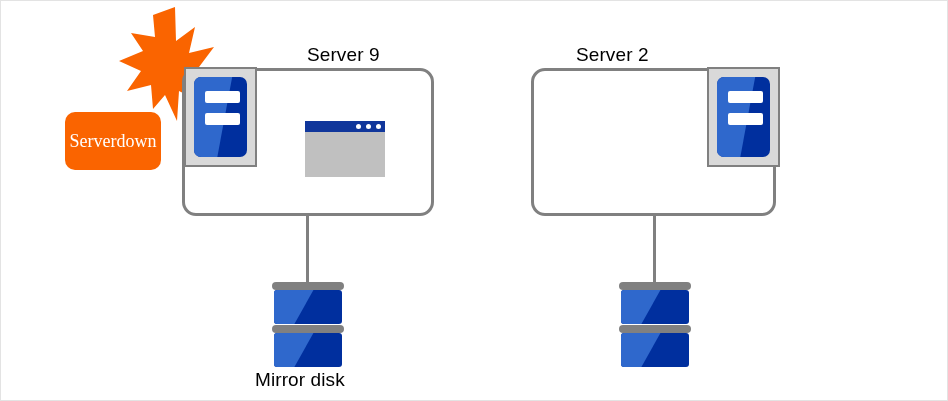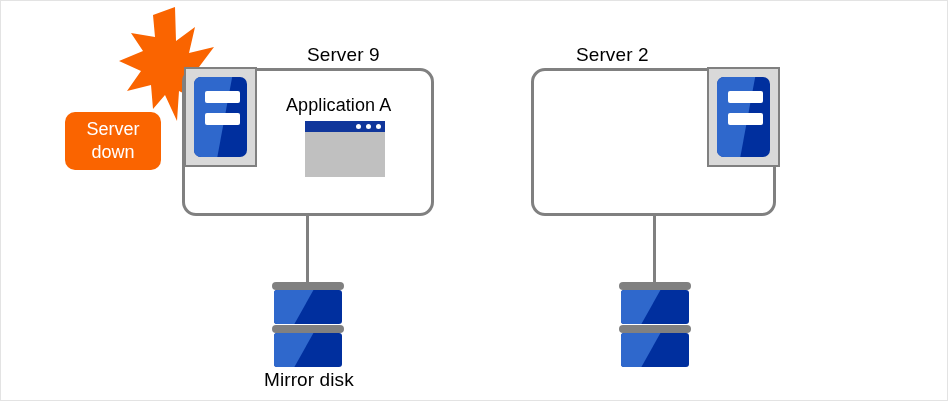--- a/index.html
+++ b/index.html
@@ -145,26 +145,26 @@
     clip-path: polygon(0 0, 58% 0, 30% 100%, 0 100%);
   }
 
   
   .badge {
     position: absolute;
     box-sizing: border-box;
     background: #fa6400;
     border-radius: 10px;
     color: #ffffff;
-    font-family: Liberation Sans, sans-serif;
+    font-family: Liberation Serif, serif;
     font-size: 18px;
     line-height: 23px;
     text-align: center;
     display: flex;
-    flex-direction: column;
+    flex-direction: row;
     align-items: center;
     justify-content: center;
   }
 
   
   .burst {
     position: absolute;
   }
 </style>
 </head>
@@ -188,39 +188,38 @@
 
   <div class="server-box" style="left:181px; top:67px; width:252px; height:148px;"></div>
 
   <div class="machine" style="left:183px; top:66px; width:73px; height:100px;">
     <div class="tower">
       <div class="slot" style="left:11px; top:14px; width:35px; height:12px;"></div>
       <div class="slot" style="left:11px; top:36px; width:35px; height:12px;"></div>
     </div>
   </div>
 
-  <div class="label app-title" style="left:285px; top:95px;">Application A</div>
 
   <div class="appwin" style="left:304px; top:120px; width:80px; height:56px;">
     <div class="titlebar"></div>
     <span class="dot" style="right:24px;"></span>
     <span class="dot" style="right:14px;"></span>
     <span class="dot" style="right:4px;"></span>
   </div>
 
   <div class="connector" style="left:305px; top:215px; width:3px; height:68px;"></div>
 
   <div class="disk" style="left:271px; top:281px; width:72px; height:86px;">
     <div class="bar" style="top:0px;"></div>
     <div class="platter" style="top:8px;"></div>
     <div class="bar" style="top:43px;"></div>
     <div class="platter" style="top:51px;"></div>
   </div>
 
-  <div class="label disk-title" style="left:263px; top:369px;">Mirror disk</div>
+  <div class="label disk-title" style="left:254px; top:369px;">Mirror disk</div>
 
   <div class="label srv-title" style="left:575px; top:44px;">Server 2</div>
 
   <div class="server-box" style="left:530px; top:67px; width:245px; height:148px;"></div>
 
   <div class="machine" style="left:706px; top:66px; width:73px; height:100px;">
     <div class="tower">
       <div class="slot" style="left:11px; top:14px; width:35px; height:12px;"></div>
       <div class="slot" style="left:11px; top:36px; width:35px; height:12px;"></div>
     </div>

